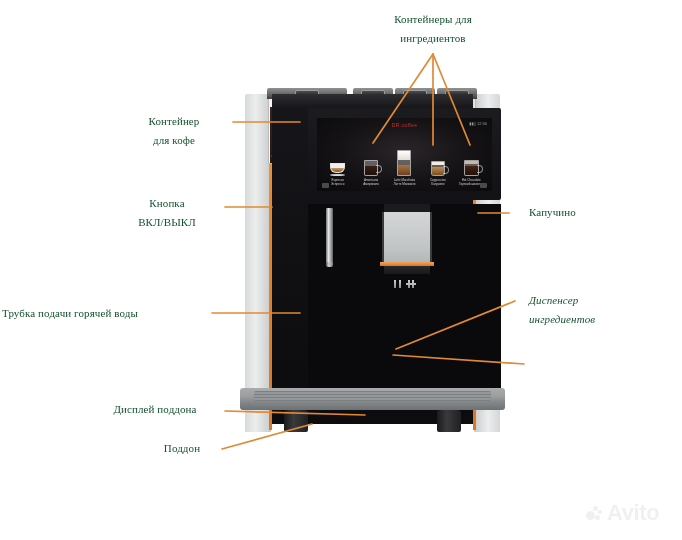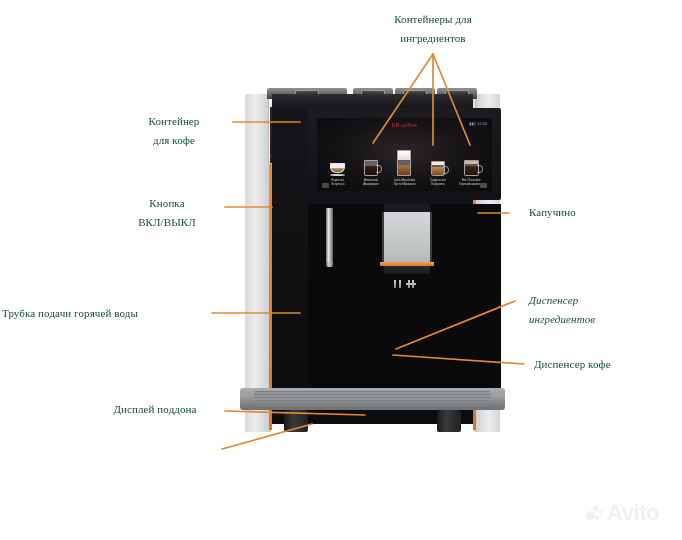--- a/index.html
+++ b/index.html
@@ -422,24 +422,24 @@
   <div class="label ctr" style="left:112px;top:194px;width:110px;">Кнопка
 ВКЛ/ВЫКЛ</div>
 
   <div class="label lt" style="left:2px;top:304px;width:210px;">Трубка подачи горячей воды</div>
 
   <div class="label lt" style="left:529px;top:203px;width:140px;">Капучино</div>
 
   <div class="label lt" style="left:529px;top:291px;width:146px;font-style:italic;">Диспенсер
 ингредиентов</div>
 
-  <div class="label lt" style="left:534px;top:355px;width:146px;">Диспенсер кофе</div>
 
   <div class="label ctr" style="left:88px;top:400px;width:134px;">Дисплей поддона</div>
 
+  <div class="label ctr" style="left:142px;top:439px;width:80px;">Поддон</div>
 
   <div id="avito">
     <div class="mark">
         <i></i>
         <i></i>
         <i></i>
         <i></i>
       </div>
     <div class="wtxt">Avito</div>
   </div>

